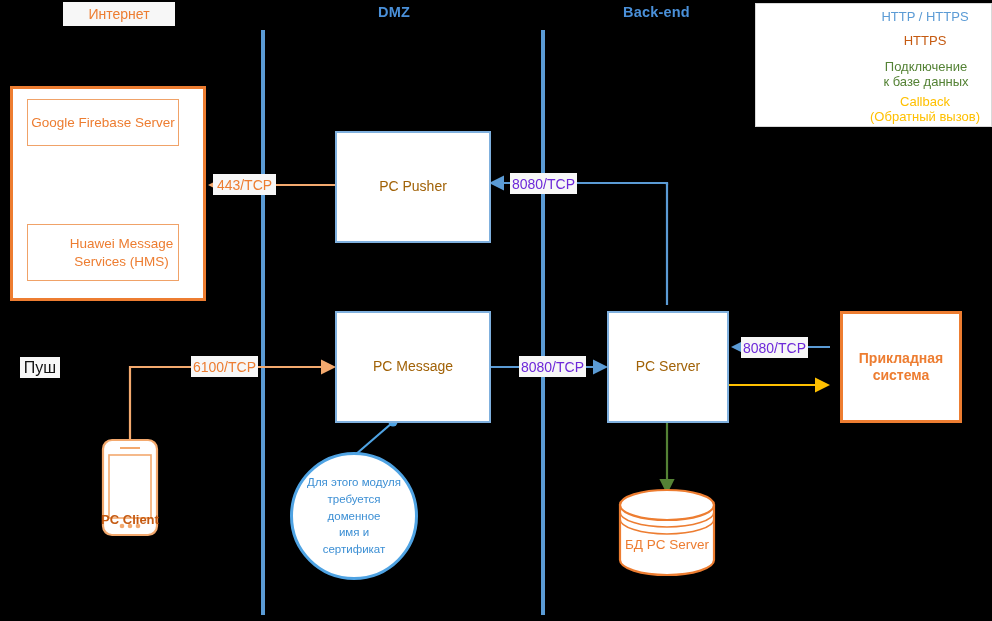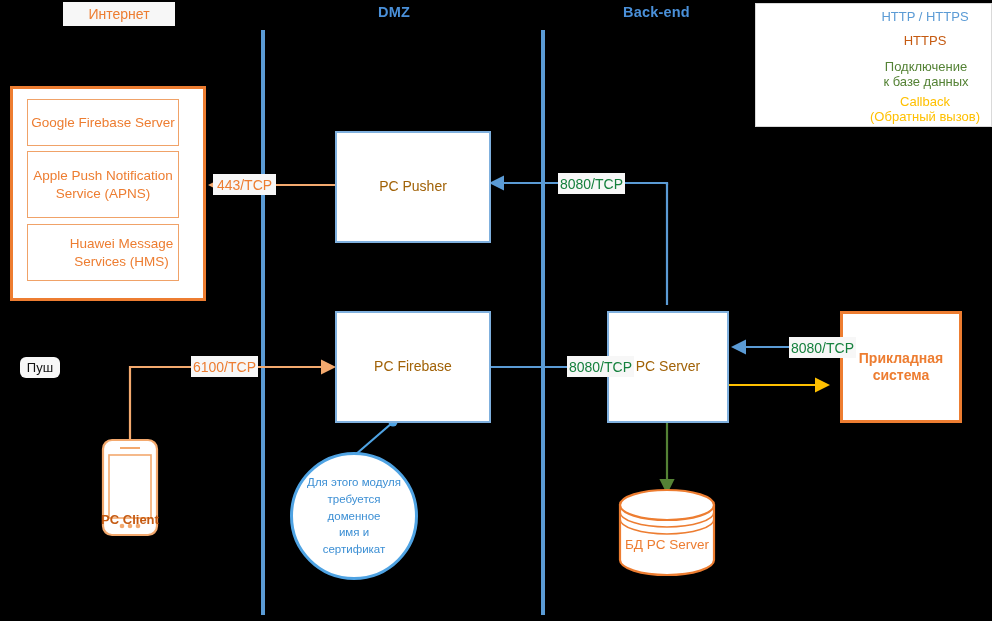--- a/index.html
+++ b/index.html
@@ -12,22 +12,22 @@
   .zone-label{
     position:absolute;color:#4A90D9;font-weight:bold;font-size:14.5px;
     letter-spacing:.2px;white-space:nowrap;
   }
   .chip{
     position:absolute;background:#F7F7F7;white-space:nowrap;
     display:flex;align-items:center;justify-content:center;
     font-size:14px;line-height:1;
   }
   .chip.orange{color:#ED7D31;}
-  .chip.blue{color:#15803d;margin-left:48px;}
-  .chip.dark{color:#111;font-size:13px;border-radius:6px;}
+  .chip.blue{color:#6d28d9;}
+  .chip.dark{color:#111;font-size:16px;}
 
   
   .box{
     position:absolute;background:#fff;box-sizing:border-box;
     display:flex;align-items:center;justify-content:center;text-align:center;
     font-size:14px;line-height:1.25;
   }
   .box.blue{border:2px solid #7FB0DE;color:#a16207;}
   .box.orange{border:2px solid #ED7D31;color:#ED7D31;}
   .box.orange-thick{border:3px solid #ED7D31;}
@@ -146,29 +146,26 @@
   <div class="legend-text" style="left:858px;top:94px;width:134px;color:#FFC000;">Callback
 (Обратный вызов)</div>
 
   <div class="chip orange" style="left:63px;top:2px;width:112px;height:24px;">Интернет</div>
   <div class="zone-label" style="left:378px;top:4px;">DMZ</div>
   <div class="zone-label" style="left:623px;top:4px;">Back-end</div>
 
   <div class="push-group" style="left:10px;top:86px;width:196px;height:215px;"></div>
   <div class="push-item" style="left:27px;top:99px;width:152px;height:47px;">Google Firebase
 Server</div>
-  <div class="push-item" style="left:27px;top:151px;width:152px;height:67px;">Apple Push
-Notification Service
-(APNS)</div>
   <div class="push-item" style="left:27px;top:224px;width:152px;height:57px;padding-left:37px;">Huawei Message
 Services (HMS)</div>
 
   <div class="box blue" style="left:335px;top:131px;width:156px;height:112px;">PC Pusher</div>
 
-  <div class="box blue" style="left:335px;top:311px;width:156px;height:112px;">PC Firebase</div>
+  <div class="box blue" style="left:335px;top:311px;width:156px;height:112px;">PC Message</div>
 
   <div class="box blue" style="left:607px;top:311px;width:122px;height:112px;">PC Server</div>
 
   <div class="box orange orange-thick" style="left:840px;top:311px;width:122px;height:112px;white-space:pre-line;font-weight:bold;">Прикладная
 система</div>
 
   <div class="db-label" style="left:600px;top:537px;width:134px;">БД PC Server</div>
 
   <div class="phone-label" style="left:80px;top:512px;width:100px;">PC Client</div>
 

